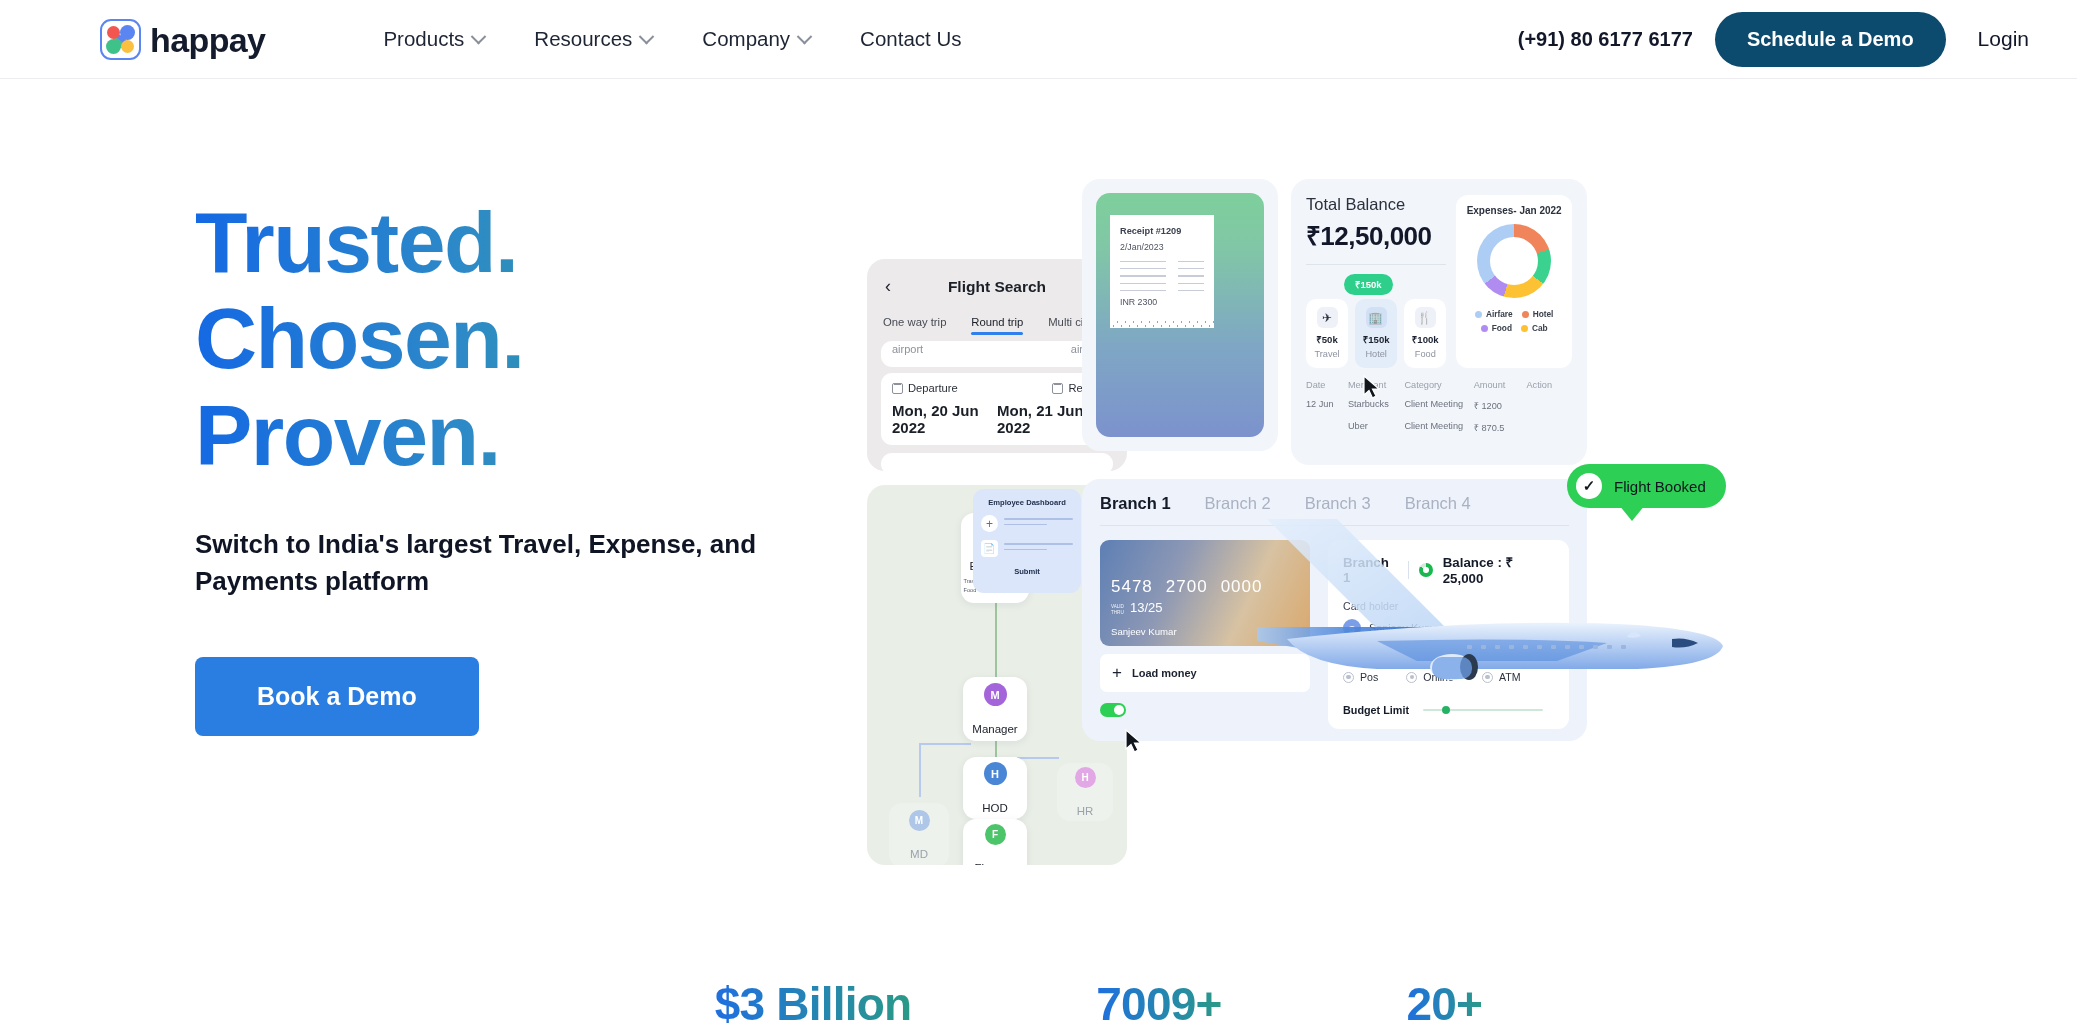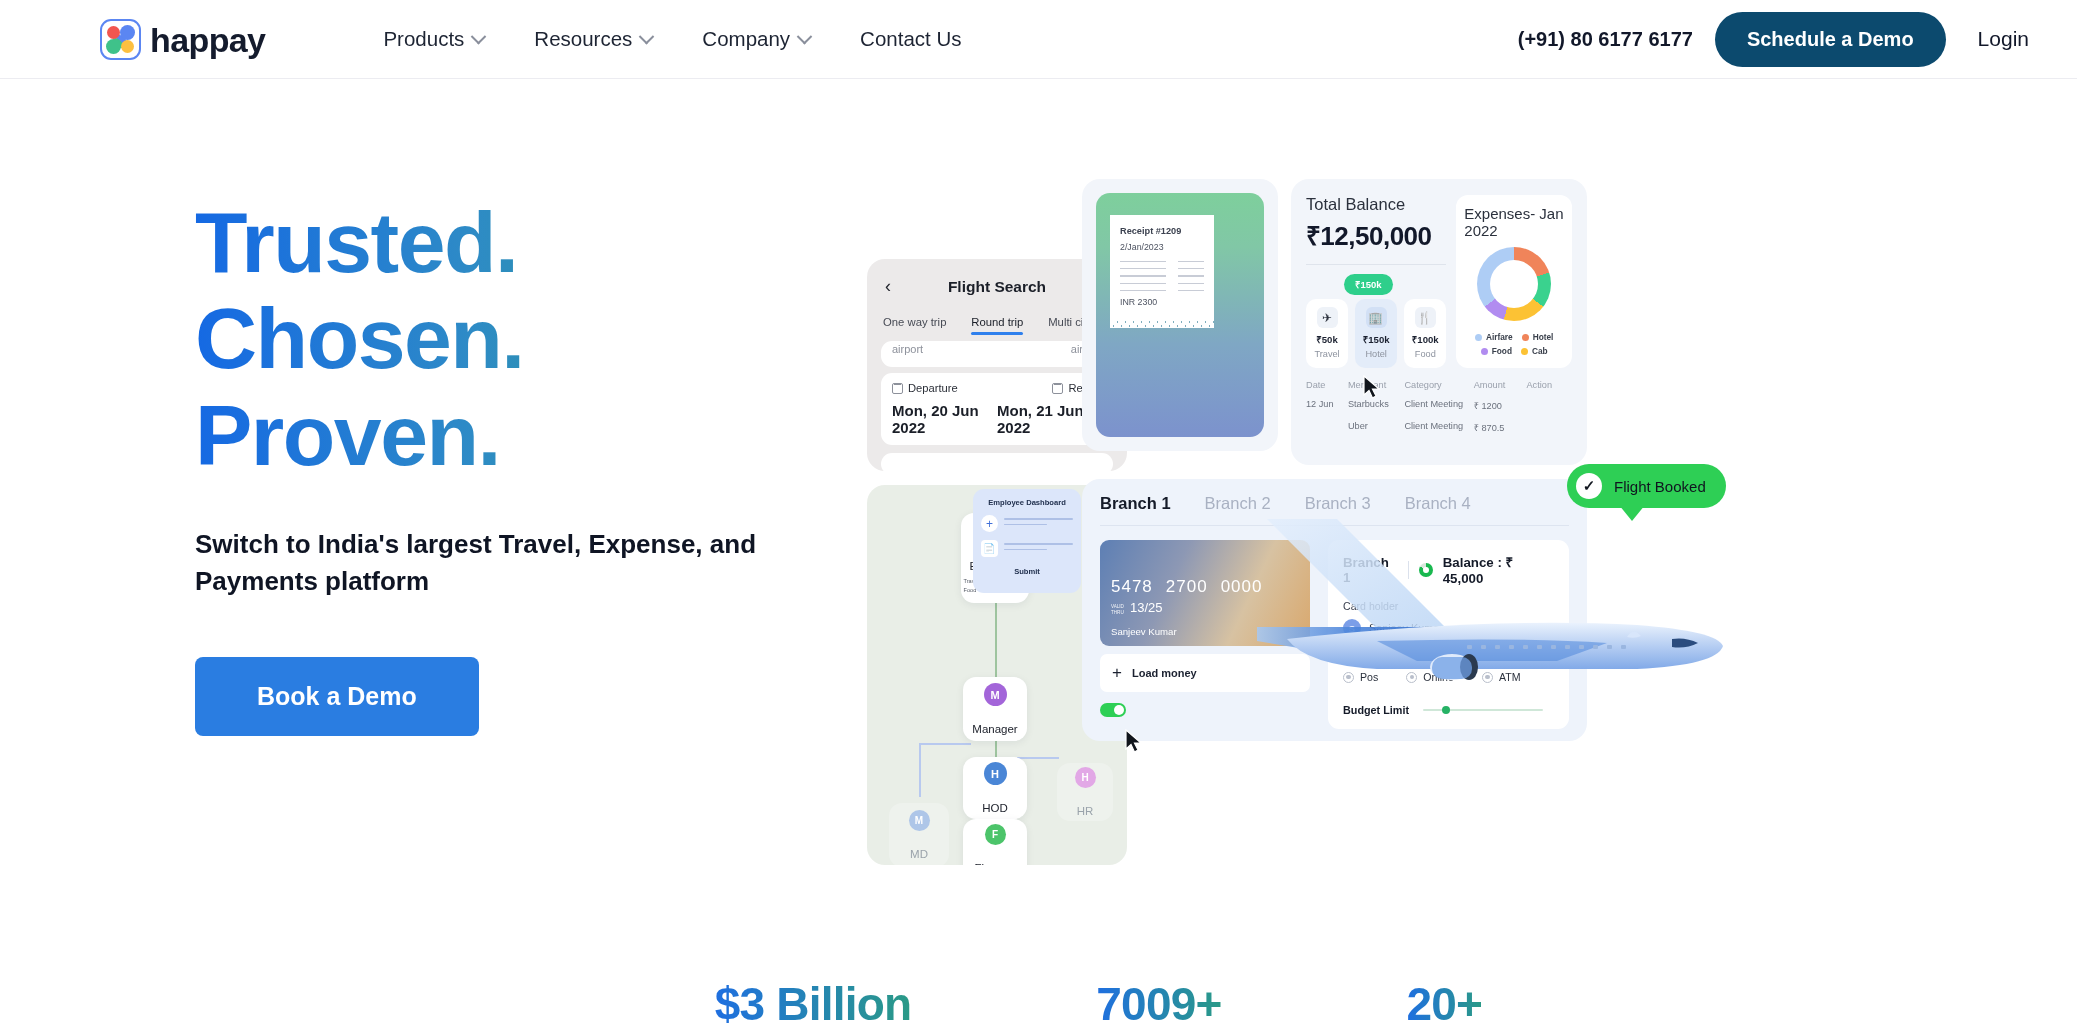--- a/index.html
+++ b/index.html
@@ -206,21 +206,21 @@
     width: 21px; height: 21px; border-radius: 6px; background: #eef2f8;
     display: flex; align-items: center; justify-content: center; font-size: 12px; color: #2b313d;
   }
   .tile.sel .tile-ic { background: #d2e0f5; }
   .tile-v { font-size: 9.6px; font-weight: 700; color: #1b2130; margin-top: 5px; }
   .tile-l { font-size: 9.2px; color: #8d939f; margin-top: 3px; }
   .donut-card {
     width: 124px; background: #fff; border-radius: 12px; padding: 10px 8px;
     display: flex; flex-direction: column; align-items: center;
   }
-  .donut-t { font-size: 15px; color: #2b313d; font-weight: 400; }
+  .donut-t { font-size: 10px; color: #2b313d; font-weight: 700; text-align: right; }
   .donut {
     width: 74px; height: 74px; border-radius: 50%; margin-top: 8px;
     background: conic-gradient(
       #f0845a 0deg 72deg,
       #3ad28e 72deg 128deg,
       #fcc234 128deg 196deg,
       #b18cf0 196deg 232deg,
       #aecdf5 232deg 360deg);
     position: relative;
   }
@@ -639,21 +639,21 @@
             <span>Load money</span>
           </div>
           <div class="toggle"></div>
         </div>
 
         <div class="detail">
           <div class="dt-head">
             <span class="dt-br">Branch 1</span>
             <span class="dt-sep"></span>
             <span class="ring"></span>
-            <span class="dt-bal">Balance : ₹ 45,000</span>
+            <span class="dt-bal">Balance : ₹ 25,000</span>
           </div>
           <div class="dt-lbl">Card holder</div>
           <div class="dt-holder">
             <span class="dt-av">S</span>
             <span class="dt-hname">Sanjeev Kumar</span>
           </div>
           <div class="dt-lbl">Channel</div>
           <div class="radios">
             <span class="radio">
                 <i></i>

